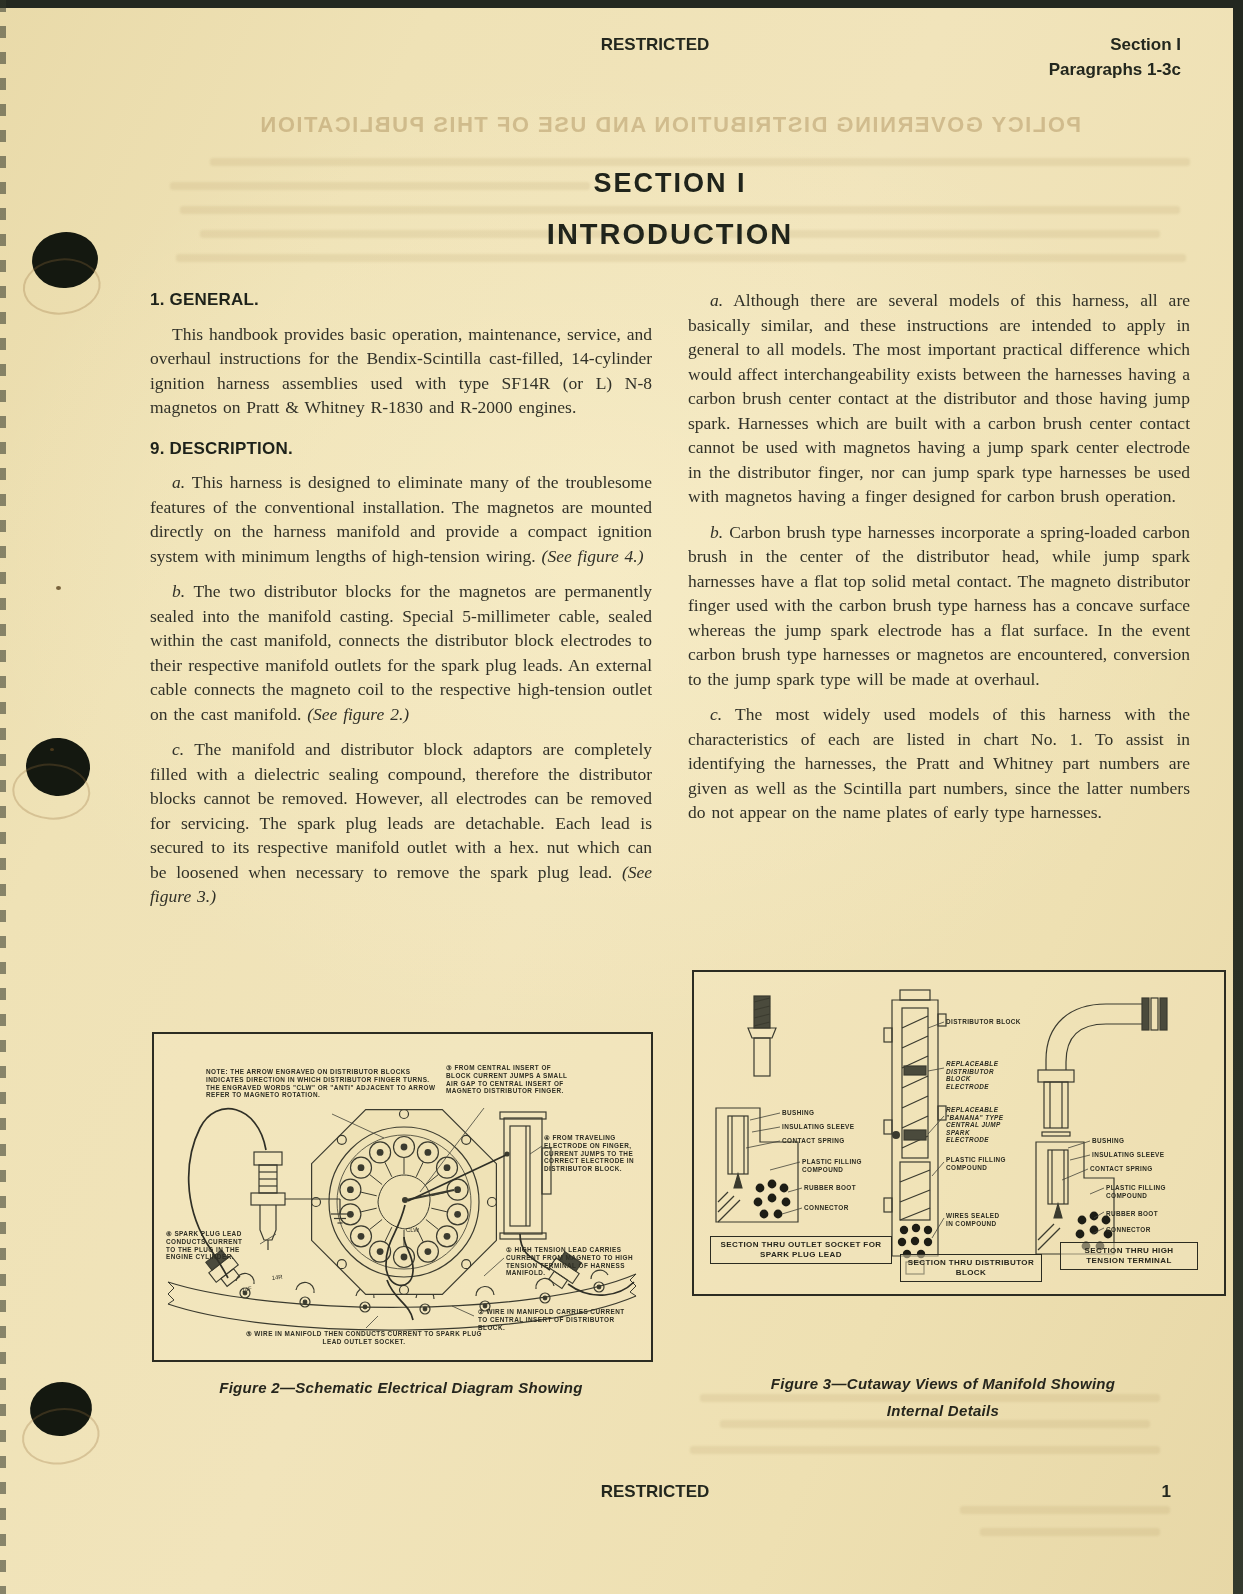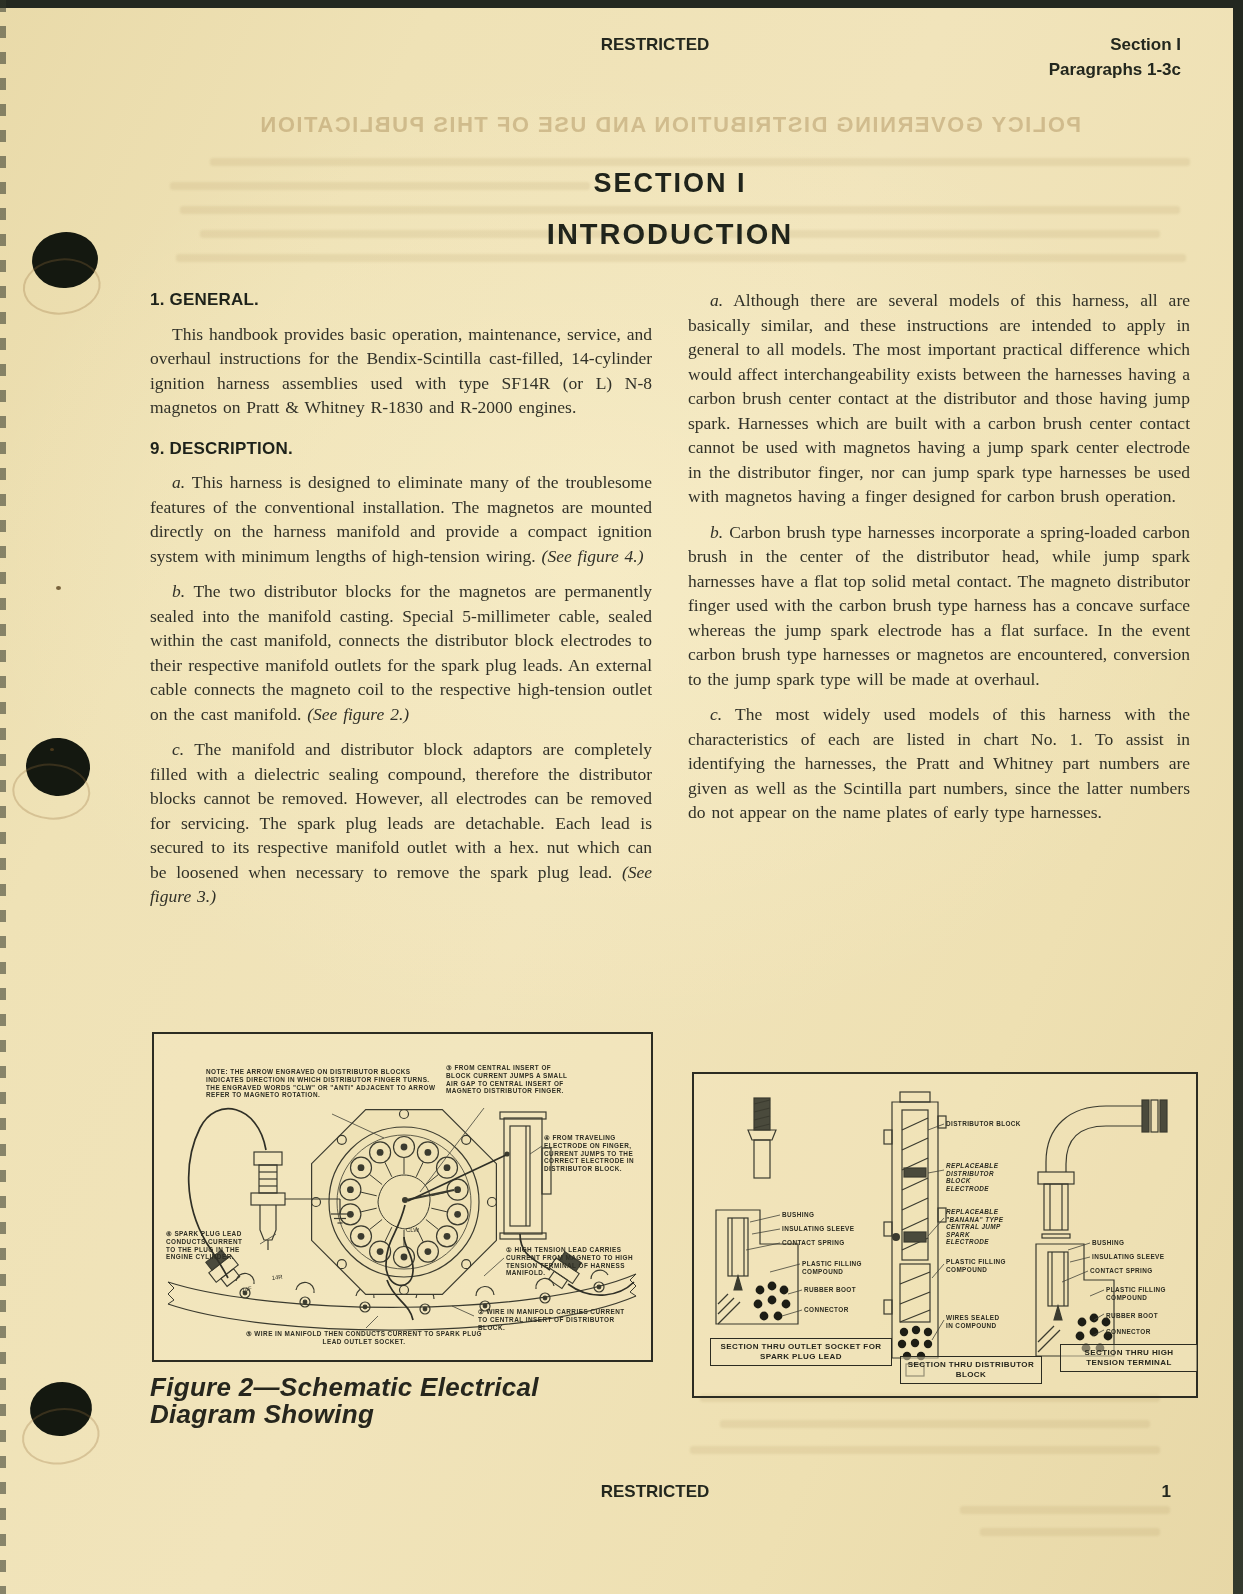--- a/index.html
+++ b/index.html
@@ -46,33 +46,33 @@
   .col-right{left:688px;}
   .col h3{font-family:"Liberation Sans",sans-serif;font-size:17px;letter-spacing:.2px;color:#1e221a;
     margin:0 0 9px 0;font-weight:bold;}
   .col h3.h2nd{margin-top:17px;}
   .col p{margin:0 0 11px 0;text-indent:22px;word-spacing:1.5px;}
   .plabel{font-style:italic;}
   .see{font-style:italic;}
   
   .figbox{position:absolute;border:2.5px solid #2c2c22;background:rgba(246,236,200,.25);}
   .fig2{left:152px;top:1032px;width:497px;height:326px;}
-  .fig3{left:692px;top:1072px;width:502px;height:322px;}
+  .fig3{left:692px;top:970px;width:502px;height:322px;padding-left:28px;}
   .figbox svg{position:absolute;left:0;top:0;}
   .callout{position:absolute;font-family:"Liberation Sans",sans-serif;font-size:6.4px;line-height:7.8px;
     letter-spacing:.45px;color:#2e2e23;font-weight:bold;}
   .callout.center{text-align:center;}
   .flabel{position:absolute;font-family:"Liberation Sans",sans-serif;font-size:6.4px;line-height:7.6px;
     letter-spacing:.4px;color:#2c2c21;font-weight:bold;white-space:normal;}
   .tbox{position:absolute;border:1.6px solid #2c2c21;padding:3px 4px;text-align:center;
     font-family:"Liberation Sans",sans-serif;font-size:8px;line-height:10px;font-weight:bold;
     letter-spacing:.4px;color:#26261c;background:rgba(240,228,188,.5);}
   
-  .caption{position:absolute;width:502px;text-align:left;font-family:"Liberation Sans",sans-serif;
-    font-weight:bold;font-style:italic;font-size:26px;line-height:27px;color:#26261d;letter-spacing:.3px;}
+  .caption{position:absolute;width:502px;text-align:center;font-family:"Liberation Sans",sans-serif;
+    font-weight:bold;font-style:italic;font-size:15px;line-height:27px;color:#26261d;letter-spacing:.3px;}
   .cap2{left:150px;top:1374px;}
   .cap3{left:692px;top:1370px;}
   
   .footer-restricted{position:absolute;left:150px;top:1482px;width:1010px;text-align:center;
     font-family:"Liberation Sans",sans-serif;font-weight:bold;font-size:17px;color:#23271e;}
   .footer-page{position:absolute;right:72px;top:1482px;font-family:"Liberation Sans",sans-serif;
     font-weight:bold;font-size:17px;color:#23271e;}
 </style>
 </head>
 <body>
@@ -415,17 +415,21 @@
     <div class="flabel" style="left:398px;top:165px;width:70px;">BUSHING</div>
     <div class="flabel" style="left:398px;top:179px;width:85px;">INSULATING  SLEEVE</div>
     <div class="flabel" style="left:396px;top:193px;width:85px;">CONTACT  SPRING</div>
     <div class="flabel" style="left:412px;top:212px;width:62px;">PLASTIC  FILLING COMPOUND</div>
     <div class="flabel" style="left:412px;top:238px;width:70px;">RUBBER  BOOT</div>
     <div class="flabel" style="left:412px;top:254px;width:70px;">CONNECTOR</div>
     <div class="tbox" style="left:16px;top:264px;width:172px;">SECTION THRU OUTLET SOCKET FOR SPARK PLUG LEAD</div>
     <div class="tbox" style="left:206px;top:282px;width:132px;">SECTION THRU DISTRIBUTOR BLOCK</div>
     <div class="tbox" style="left:366px;top:270px;width:128px;">SECTION THRU HIGH TENSION TERMINAL</div>
   </div>
+  <div class="caption cap3">
+    <div>Figure 3—Cutaway Views of Manifold Showing</div>
+    <div>Internal Details</div>
+  </div>
 
   <div class="footer-restricted">RESTRICTED</div>
   <div class="footer-page">1</div>
 
 </div>
 
 </body></html>

